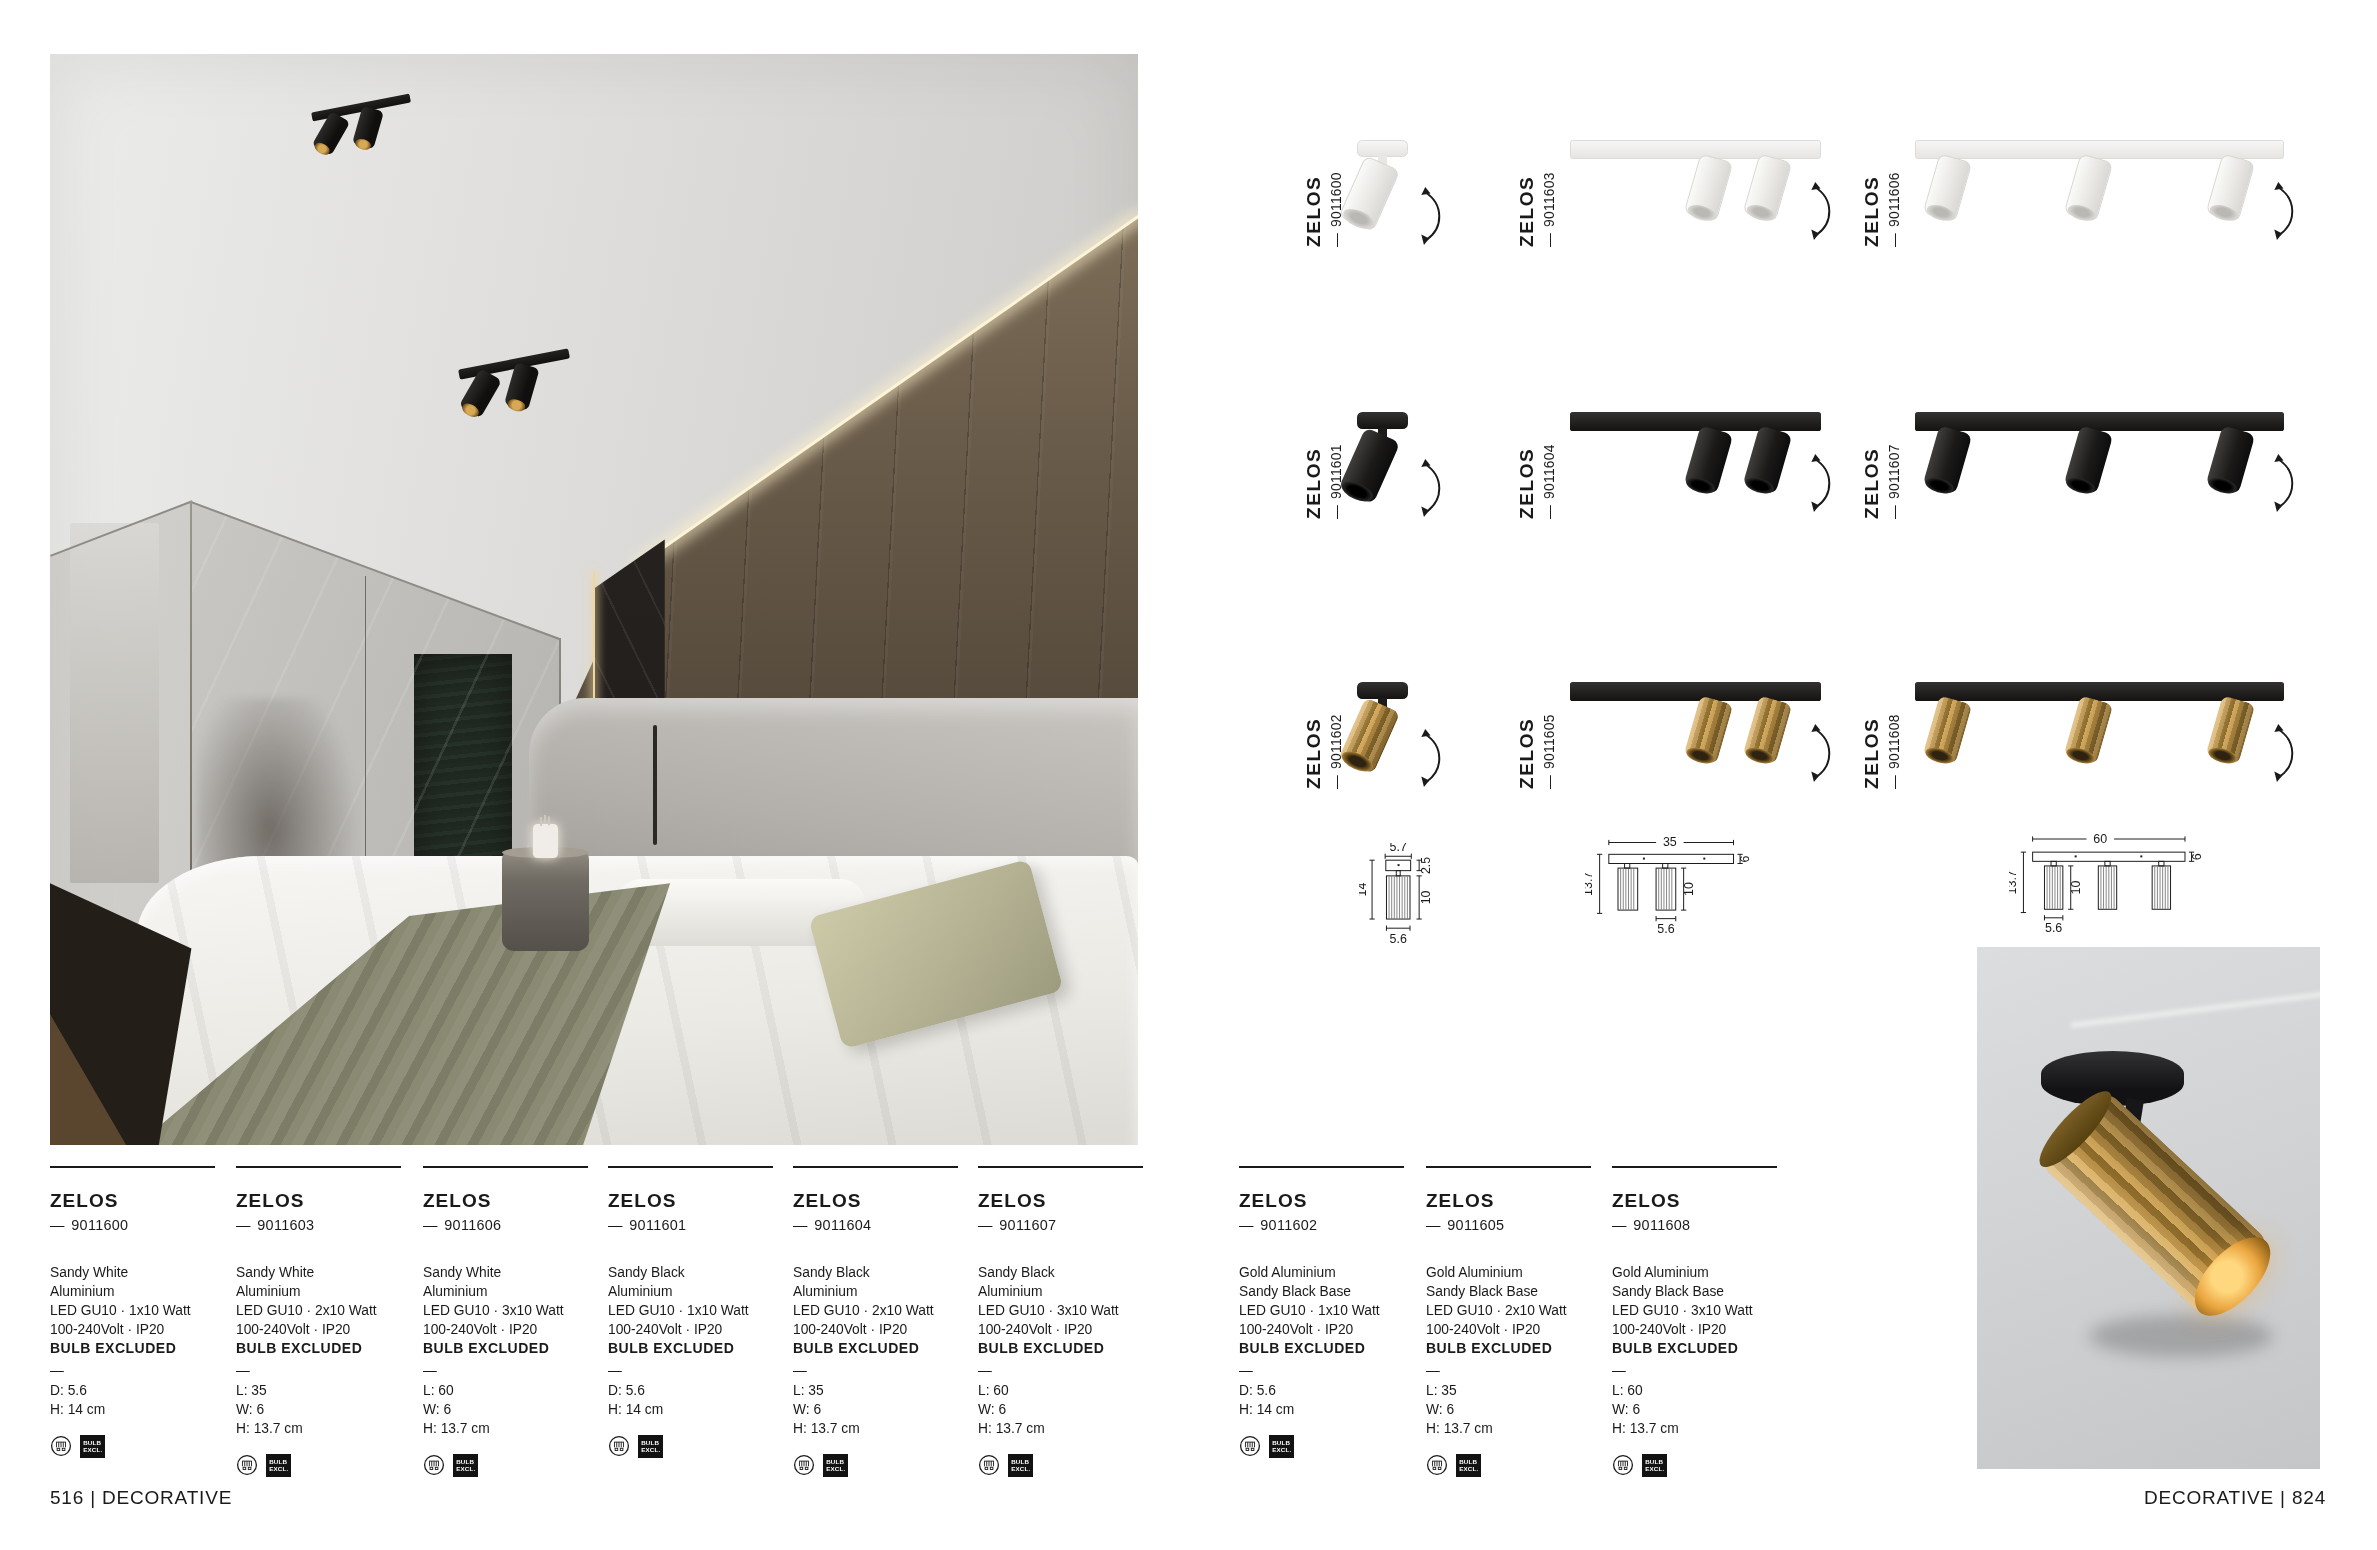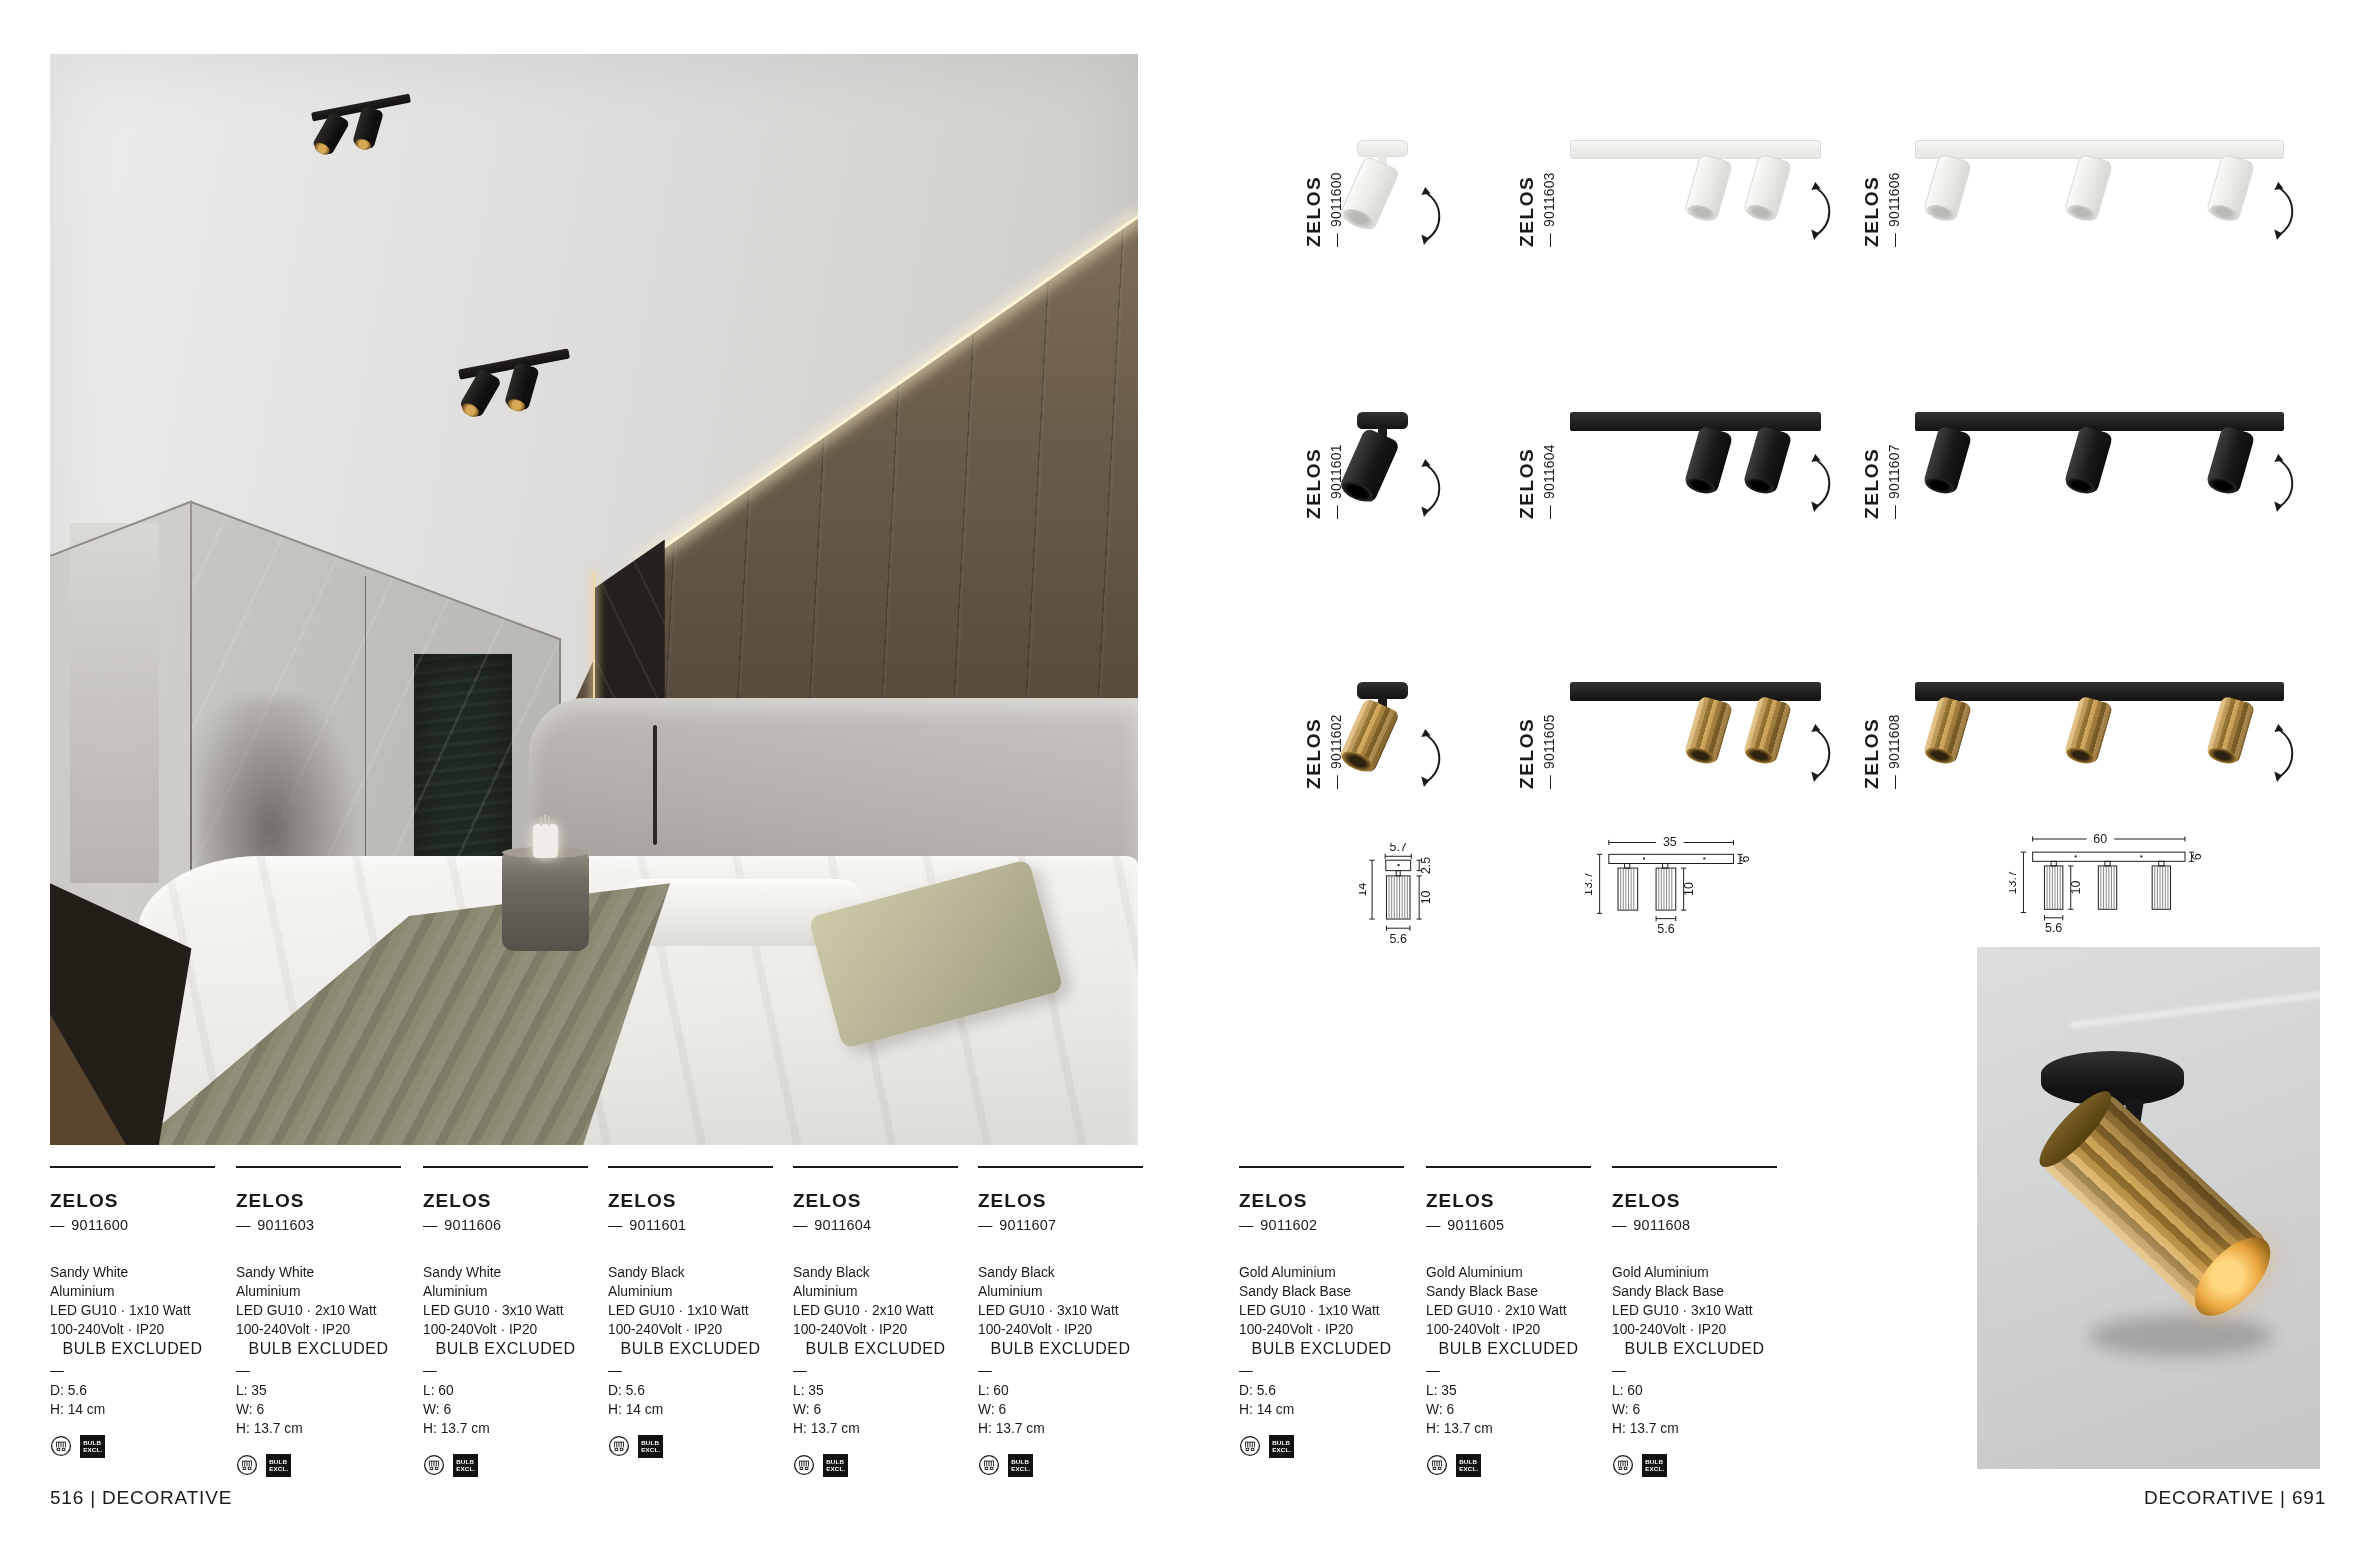--- a/index.html
+++ b/index.html
@@ -159,21 +159,21 @@
   .f-barrel::after { content:""; position:absolute; left:1.3px; bottom:-18.4px; width:97px; height:49px; border-radius:50%;
     background:radial-gradient(circle at 46% 42%, #ffd77e 0 26%, #eaa53f 55%, #9a6a1c 82%, #6b4a12 100%);
     box-shadow:0 0 26px rgba(240,170,70,.45); }
 
   
   .spec { position:absolute; top:1166px; width:165px; }
   .spec .rule { height:2px; background:#1a1a1a; margin-bottom:22px; }
   .spec h3 { font-size:19px; font-weight:bold; letter-spacing:1px; margin-bottom:4.6px; }
   .spec .code { font-size:14.4px; letter-spacing:0.3px; margin-bottom:30px; display:flex; gap:6.6px; }
   .spec .line { font-size:13.8px; line-height:19px; }
-  .spec .bulb { font-size:16px; line-height:19.7px; font-weight:normal; letter-spacing:0.5px;text-align:center; }
+  .spec .bulb { font-size:14px; line-height:19.7px; font-weight:bold; letter-spacing:0.5px; }
   .spec .dash { font-size:13.8px; line-height:19px; margin:2.6px 0 1.3px; }
   .spec .icons { margin-top:15.8px; display:flex; gap:7.9px; align-items:center; }
   .badge { width:25px; height:23px; background:#121212; color:#ffffff; font-size:6.2px; font-weight:bold;
     line-height:7.2px; padding:3.9px 0 0 3.3px; letter-spacing:0.2px; }
   .gu10 { display:block; }
 
   
   .footer { position:absolute; top:1487px; font-size:19px; letter-spacing:0.8px; color:#1a1a1a; }
   .footer.left { left:50px; }
   .footer.right { right:51px; text-align:right; }
@@ -874,14 +874,14 @@
       <rect x="19" y="20.5" width="4" height="3.5" fill="none" stroke="#1a1a1a" stroke-width="1.4"></rect>
     </svg>
     <div class="badge">
       <div>BULB</div>
       <div>EXCL.</div>
     </div>
   </div>
 </div>
 
 <div class="footer left">516 | DECORATIVE</div>
-<div class="footer right">DECORATIVE | 691</div>
+<div class="footer right">DECORATIVE | 824</div>
 
 
 </body></html>

